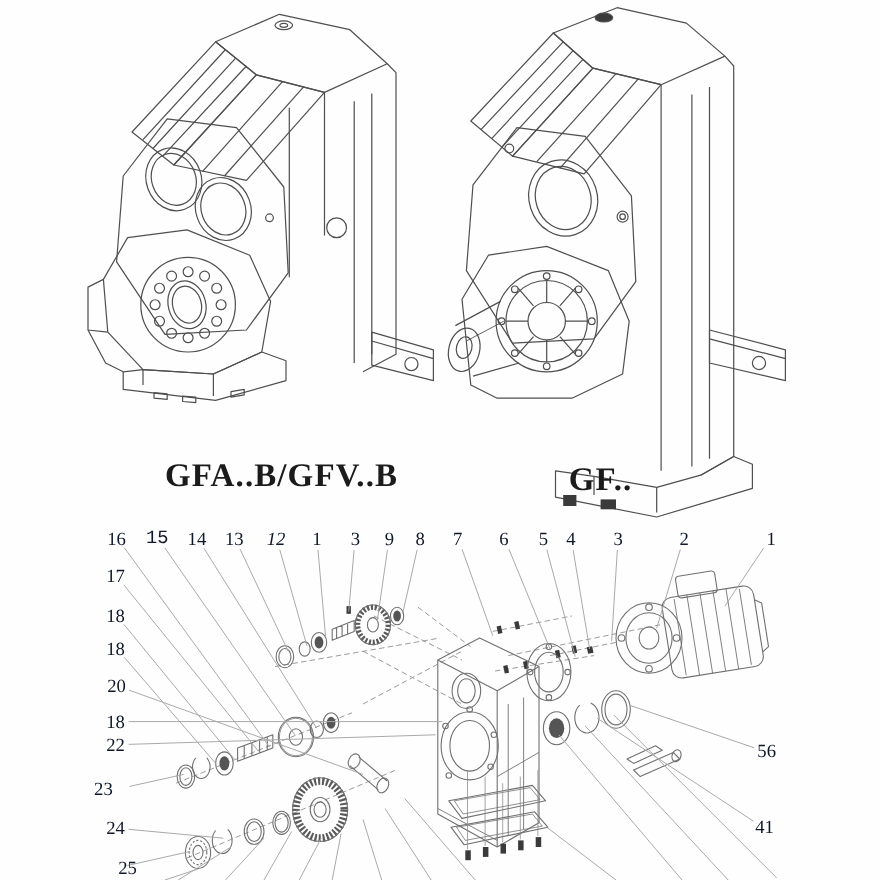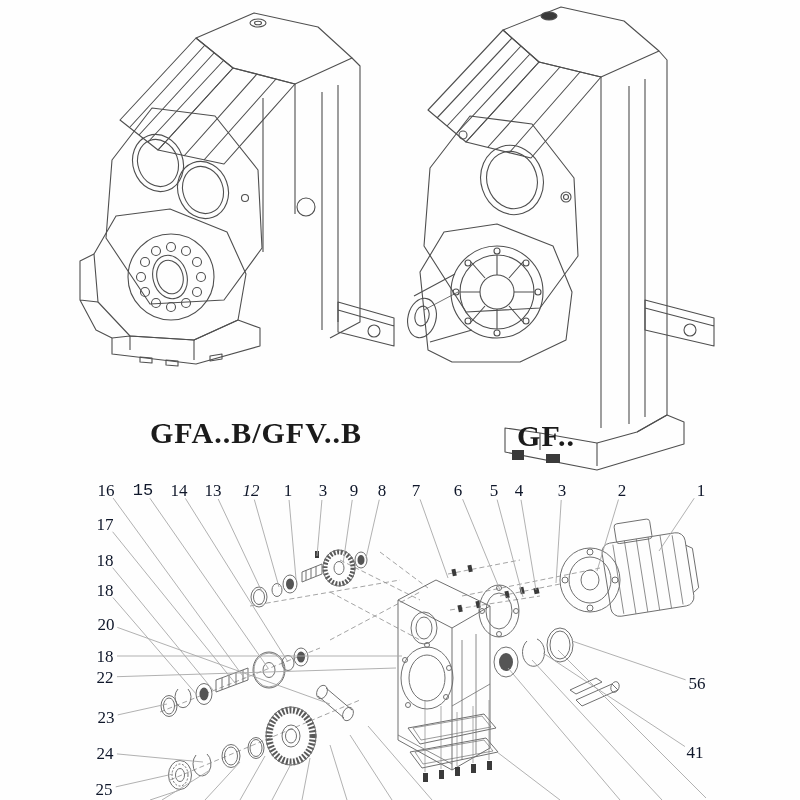--- a/index.html
+++ b/index.html
@@ -335,20 +335,20 @@
       <span class="callout" style="left: 213px; top: 490px;">13</span>
       <span class="callout" style="left: 179px; top: 490px;">14</span>
       <span class="callout" style="left: 143px; top: 490px; font-family: Liberation Mono, monospace;">15</span>
       <span class="callout" style="left: 106px; top: 490px;">16</span>
       <span class="callout" style="left: 105px; top: 524px;">17</span>
       <span class="callout" style="left: 105px; top: 560px;">18</span>
       <span class="callout" style="left: 105px; top: 590px;">18</span>
       <span class="callout" style="left: 106px; top: 624px;">20</span>
       <span class="callout" style="left: 105px; top: 656px;">18</span>
       <span class="callout" style="left: 105px; top: 677px;">22</span>
-      <span class="callout" style="left: 106px; top: 717px;">23</span>
+      <span class="callout" style="left: 94px; top: 717px;">23</span>
       <span class="callout" style="left: 105px; top: 753px;">24</span>
-      <span class="callout" style="left: 104px; top: 789px;">25</span>
+      <span class="callout" style="left: 116px; top: 789px;">25</span>
       <span class="callout" style="left: 697px; top: 683px;">56</span>
       <span class="callout" style="left: 695px; top: 752px;">41</span>
     </div>
 
 </div>
 
 </body></html>

